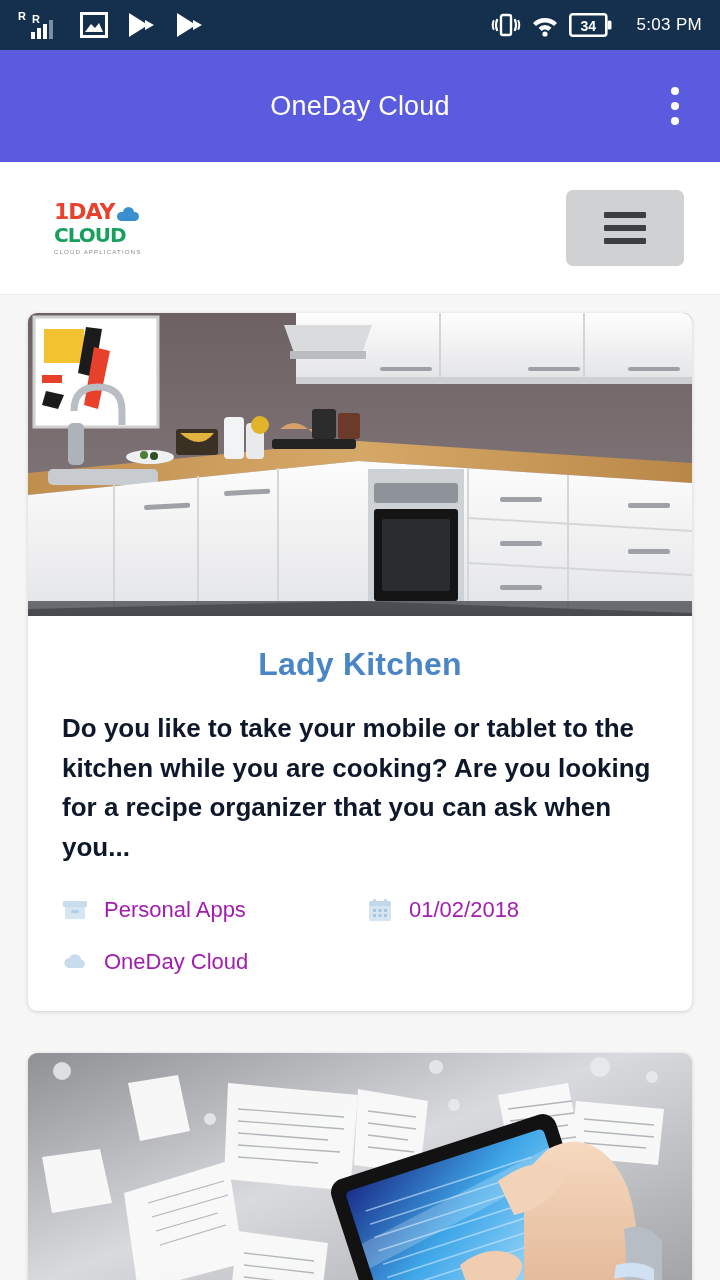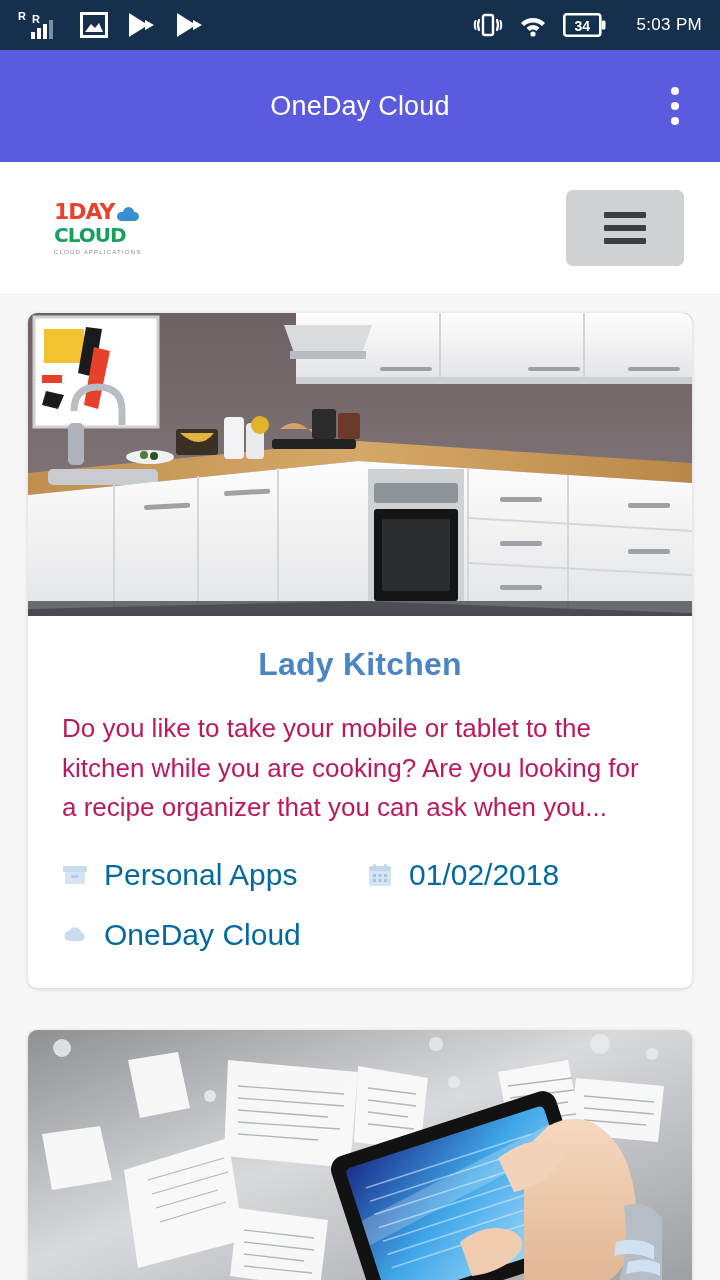--- a/index.html
+++ b/index.html
@@ -10,21 +10,21 @@
     overflow:hidden;
   }
   .screen{ position:relative; width:720px; height:1280px; background:#f7f7f7; }
 
   
   .statusbar{
     height:50px; background:#14304d; display:flex; align-items:center;
     padding:0 18px; color:#fff;
   }
   .sb-left{ display:flex; align-items:center; gap:18px; flex:1; }
-  .sb-right{ display:flex; align-items:center; gap:14px; }
+  .sb-right{ display:flex; align-items:center; gap:8px; }
   .sb-time{ font-size:17px; font-weight:500; letter-spacing:.3px; margin-left:16px;}
   .ic{ display:block; }
 
   
   .sig{ position:relative; width:44px; height:30px; }
   .sig .rr{ position:absolute; font-size:11px; font-weight:700; line-height:1; color:#fff;}
   .sig .r1{ left:0; top:1px; }
   .sig .r2{ left:14px; top:4px; }
   .bars{ position:absolute; left:13px; bottom:1px; display:flex; align-items:flex-end; gap:2px; height:19px;}
   .bars i{ width:4px; background:#fff; display:block; }
@@ -81,27 +81,27 @@
     margin-bottom:42px;
   }
   .card-img{ width:100%; height:303px; position:relative; overflow:hidden; }
   .card-img svg{ display:block; width:100%; height:100%; }
   .card-body{ padding:30px 34px 36px 34px; }
   .card-title{
     text-align:center; color:#4a86c5; font-size:32px; font-weight:700;
     margin-bottom:26px; letter-spacing:.2px;
   }
   .card-desc{
-    font-size:26px; line-height:1.52; color:#be185d; font-weight:400;
+    font-size:26px; line-height:1.52; color:#0f172a; font-weight:700;
   }
   .meta{ display:flex; margin-top:30px; }
   .meta-row2{ margin-top:26px; }
   .meta-item{ display:flex; align-items:center; gap:16px; }
   .meta-item.c1{ width:305px; }
-  .meta-txt{ font-size:30px; color:#0369a1; }
+  .meta-txt{ font-size:22px; color:#a21caf; }
   .mi{ width:26px; height:26px; flex:none; }
 
   .card2-img{ height:260px; }
 </style>
 </head>
 <body>
 
 <div class="screen">
 
   <div class="statusbar">

